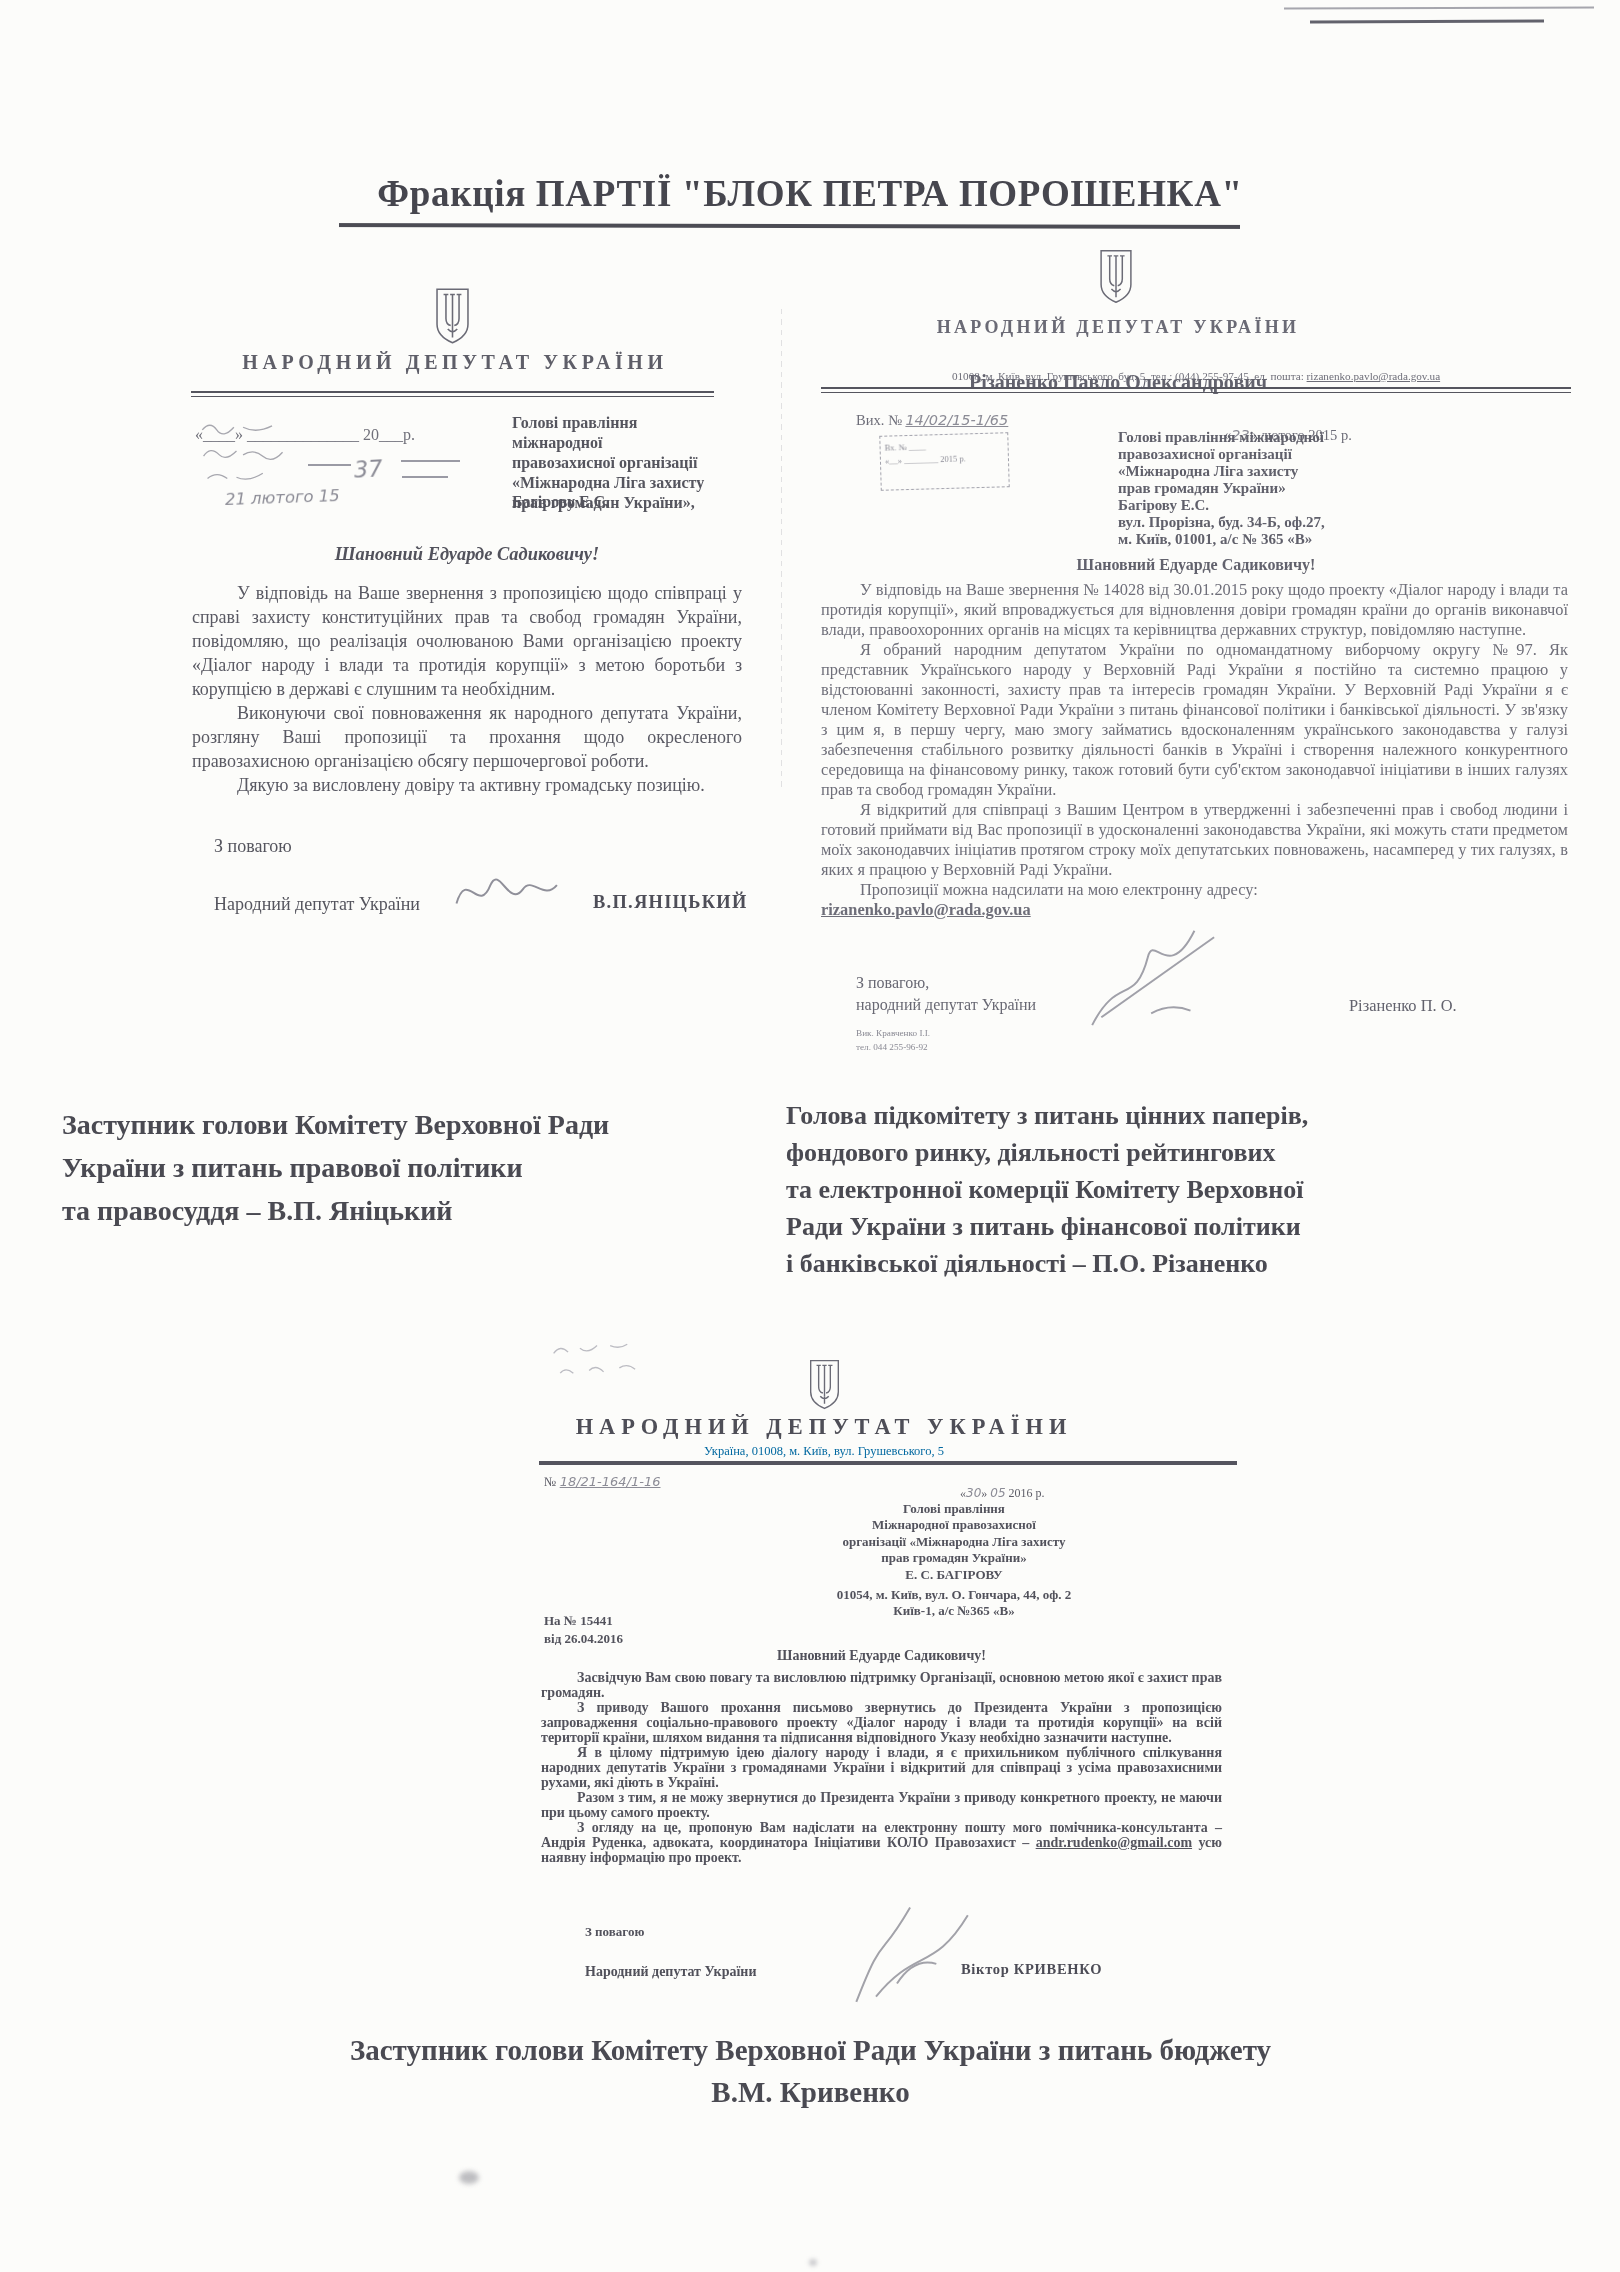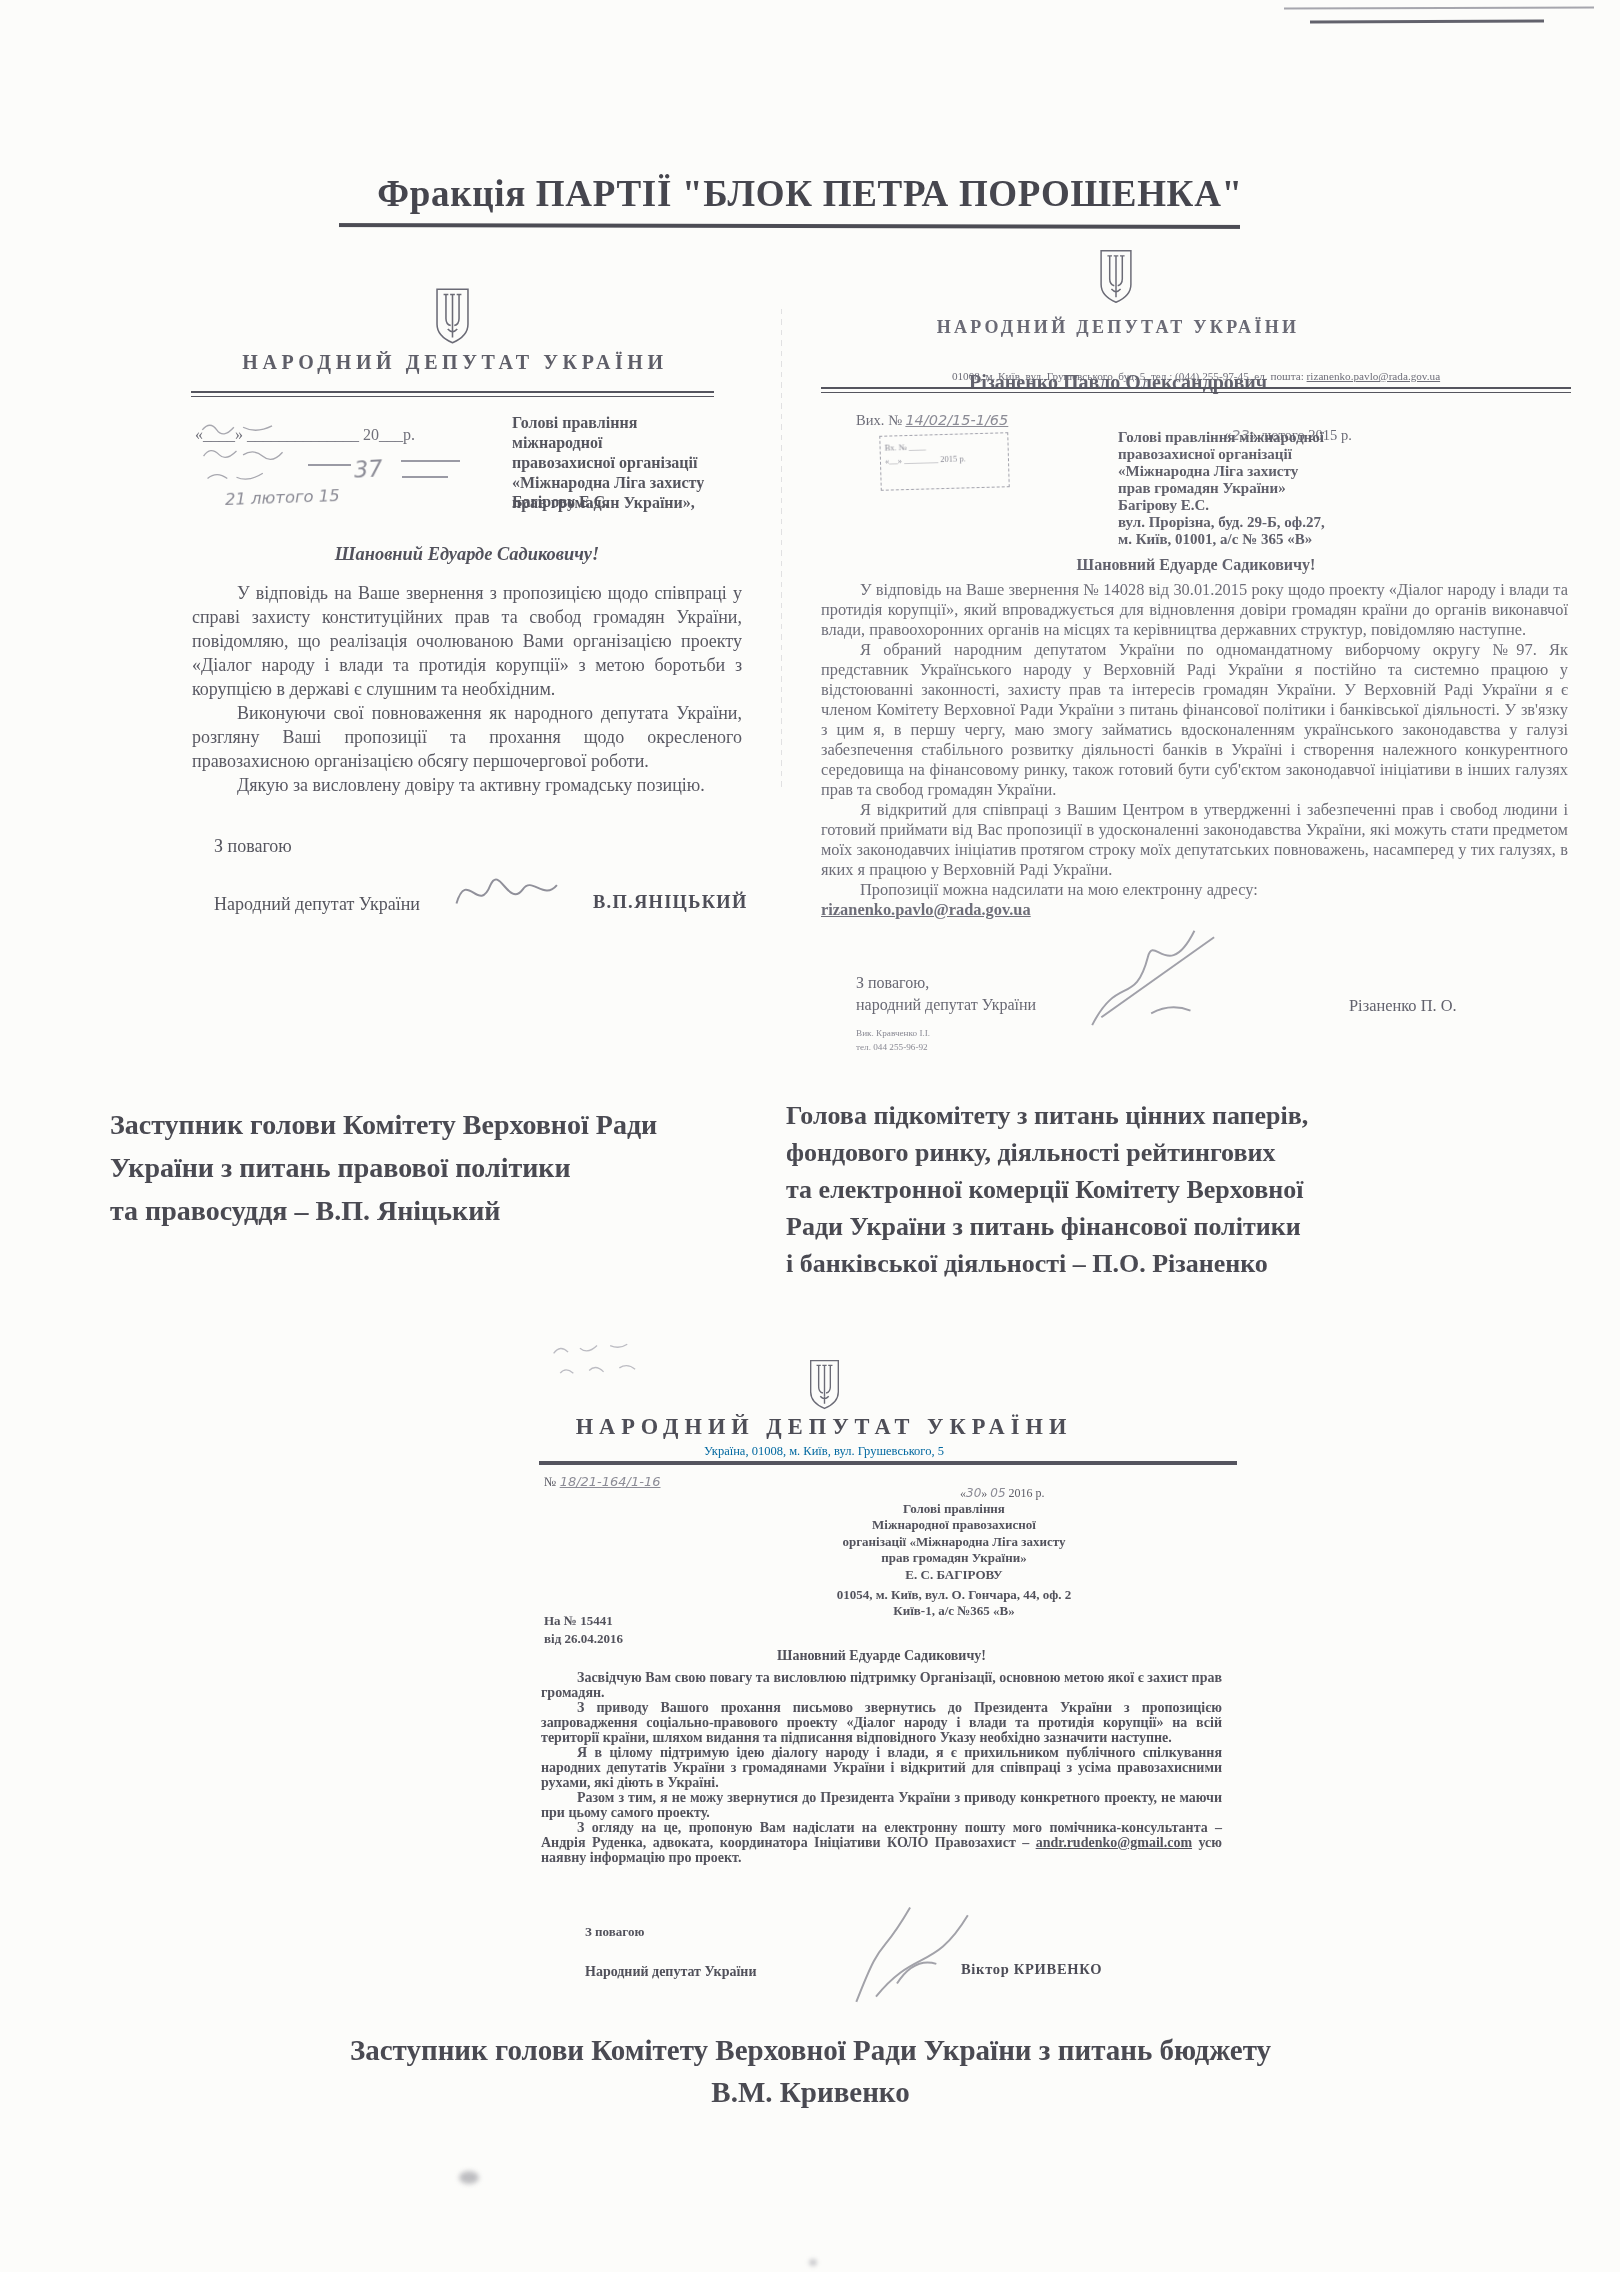--- a/index.html
+++ b/index.html
@@ -64,21 +64,21 @@
   .r-salut{left:821px;top:556px;width:750px;font-size:16px;font-weight:bold;color:#62626d;}
   .r-body{left:821px;top:580px;width:747px;font-size:16.4px;line-height:20px;color:#6e6e79;}
   .r-body p{text-indent:39px;}
   .r-email-line{font-weight:bold;text-indent:0;}
   .r-closing{left:856px;top:972px;font-size:16px;line-height:22.4px;color:#686873;}
   .r-signer{left:1349px;top:996px;font-size:16.4px;color:#62626d;}
   .r-footer{left:856px;top:1026px;font-size:9.2px;line-height:14px;color:#8a8a94;}
 
   
   .cap{font-weight:bold;color:#4a4a52;filter:blur(0.3px);}
-  .cap-left{left:62px;top:1103px;width:743px;font-size:28px;line-height:43px;margin-left:48px;}
+  .cap-left{left:62px;top:1103px;width:743px;font-size:28px;line-height:43px;}
   .cap-right{left:786px;top:1097px;width:822px;font-size:26px;line-height:37px;}
   .cap-bottom{left:153px;top:2029px;width:1315px;font-size:29px;line-height:42px;text-align:center;}
 
   
   .t-org{left:561px;top:1414px;width:526px;font-size:22.4px;letter-spacing:6px;color:#4e4e57;}
   .t-sub{left:561px;top:1444px;width:526px;text-align:center;font-size:12.5px;color:#0369a1;}
   .t-rule{left:539px;top:1461px;width:698px;height:4px;background:#54545e;filter:blur(0.7px);}
   .t-num{left:544px;top:1474px;font-size:13px;color:#5c5c66;}
   .t-date{left:942px;top:1486px;font-size:12px;color:#5c5c66;margin-left:18px;}
   .t-addr{left:783px;top:1501px;width:342px;text-align:center;font-size:13px;font-weight:bold;line-height:16.4px;color:#52525c;}
@@ -191,21 +191,21 @@
       <div>Вх. № ____</div>
       <div>«__» ________ 2015 р.</div>
     </div>
 
     <div class="abs r-addr softer">
       <div>Голові правління міжнародної</div>
       <div>правозахисної організації</div>
       <div>«Міжнародна Ліга захисту</div>
       <div>прав громадян України»</div>
       <div>Багірову Е.С.</div>
-      <div>вул. Прорізна, буд. 29-Б, оф.27,</div>
+      <div>вул. Прорізна, буд. 34-Б, оф.27,</div>
       <div>м. Київ, 01001, а/с № 365 «В»</div>
     </div>
 
     <div class="abs r-salut center softer">Шановний Едуарде Садиковичу!</div>
 
     <div class="abs r-body jtext softer">
       <p>У відповідь на Ваше звернення № 14028 від 30.01.2015 року щодо проекту «Діалог народу і влади та протидія корупції», який впроваджується для відновлення довіри громадян країни до органів виконавчої влади, правоохоронних органів на місцях та керівництва державних структур, повідомляю наступне.</p>
       <p>Я обраний народним депутатом України по одномандатному виборчому округу №97. Як представник Українського народу у Верховній Раді України я постійно та системно працюю у відстоюванні законності, захисту прав та інтересів громадян України. У Верховній Раді України я є членом Комітету Верховної Ради України з питань фінансової політики і банківської діяльності. У зв'язку з цим я, в першу чергу, маю змогу займатись вдосконаленням українського законодавства у галузі забезпечення стабільного розвитку діяльності банків в Україні і створення належного конкурентного середовища на фінансовому ринку, також готовий бути суб'єктом законодавчої ініціативи в інших галузях прав та свобод громадян України.</p>
       <p>Я відкритий для співпраці з Вашим Центром в утвердженні і забезпеченні прав і свобод людини і готовий приймати від Вас пропозиції в удосконаленні законодавства України, які можуть стати предметом моїх законодавчих ініціатив протягом строку моїх депутатських повноважень, насамперед у тих галузях, в яких я працюю у Верховній Раді України.</p>
       <p>Пропозиції можна надсилати на мою електронну адресу:</p>

